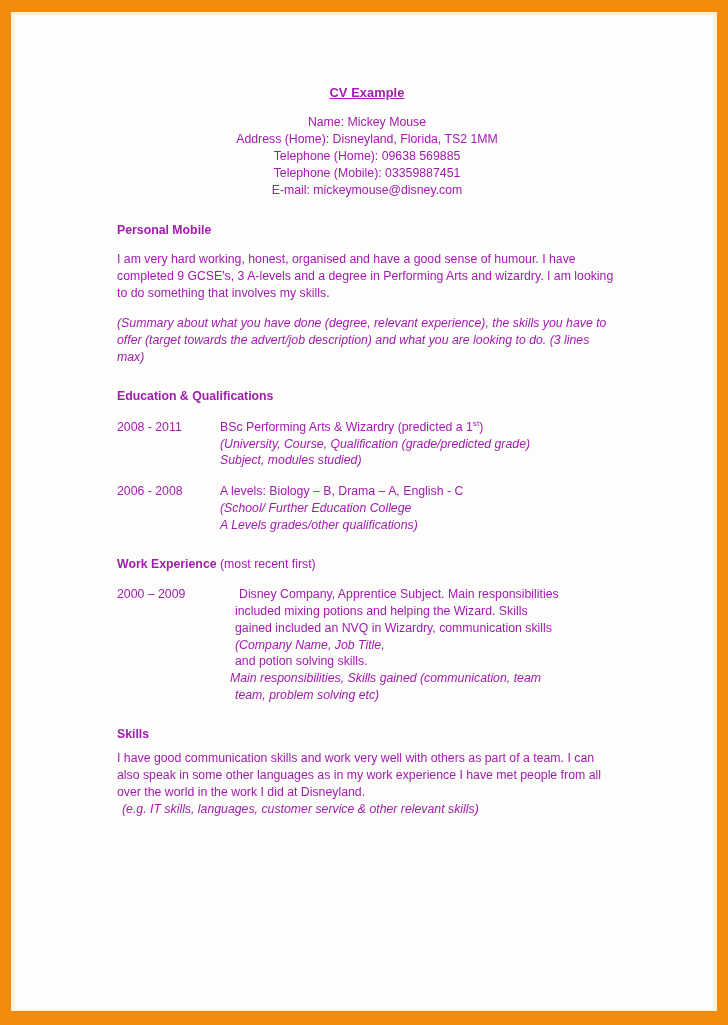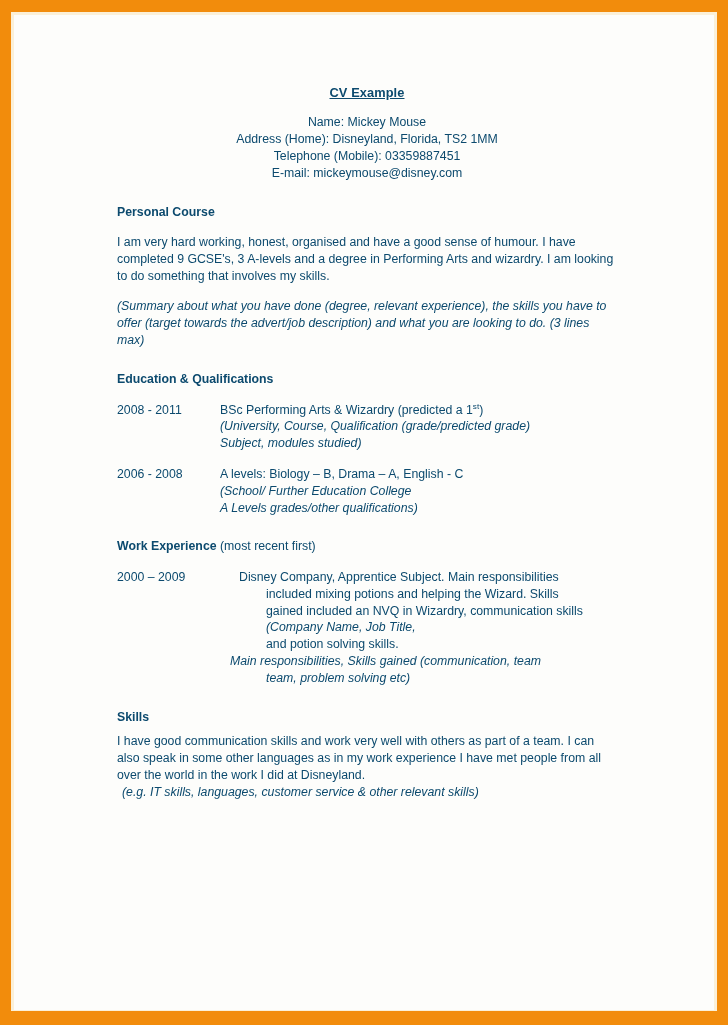--- a/index.html
+++ b/index.html
@@ -40,21 +40,21 @@
     background: #fdfdfb;
     box-sizing: border-box;
     overflow: hidden;
   }
 
   .doc {
     position: absolute;
     left: 103px;
     top: 70px;
     width: 500px;
-    color: #0c4a6e;
+    color: #a21caf;
     font-size: 12.3px;
     line-height: 16.6px;
   }
 
   
   .cv-title {
     text-align: center;
     font-weight: bold;
     font-size: 12.8px;
     text-decoration: underline;
@@ -114,21 +114,20 @@
     font-style: italic;
   }
 
   
   .entry.work .entry-date {
     width: 113px;
     flex: 0 0 113px;
   }
   .entry.work .entry-body .ln.ind1 {
     padding-left: 5px;
-    margin-left: 31px;
   }
   .entry.work .entry-body .ln.ind0 {
     padding-left: 0px;
   }
   .entry.work .entry-body .ln.ind2 {
     padding-left: 9px;
   }
 
   sup {
     font-size: 0.66em;
@@ -155,25 +154,26 @@
 </div>
 
 <div class="page">
   <div class="doc">
 
     <div class="cv-title">CV Example</div>
 
     <div class="contact-block">
       <div class="contact-line">Name: Mickey Mouse</div>
       <div class="contact-line">Address (Home): Disneyland, Florida, TS2 1MM</div>
+      <div class="contact-line">Telephone (Home): 09638 569885</div>
       <div class="contact-line">Telephone (Mobile): 03359887451</div>
       <div class="contact-line">E-mail: mickeymouse@disney.com</div>
     </div>
 
-    <div class="section-head">Personal Course</div>
+    <div class="section-head">Personal Mobile</div>
 
     <p class="para">I am very hard working, honest, organised and have a good sense of humour. I have completed 9 GCSE's, 3 A-levels and a degree in Performing Arts and wizardry. I am looking to do something that involves my skills.</p>
 
     <p class="para italic">(Summary about what you have done (degree, relevant experience), the skills you have to offer (target towards the advert/job description) and what you are looking to do. (3 lines max)</p>
 
     <div class="section-head">Education &amp; Qualifications</div>
 
     <div class="entry">
       <div class="entry-date">2008 - 2011</div>
       <div class="entry-body">

